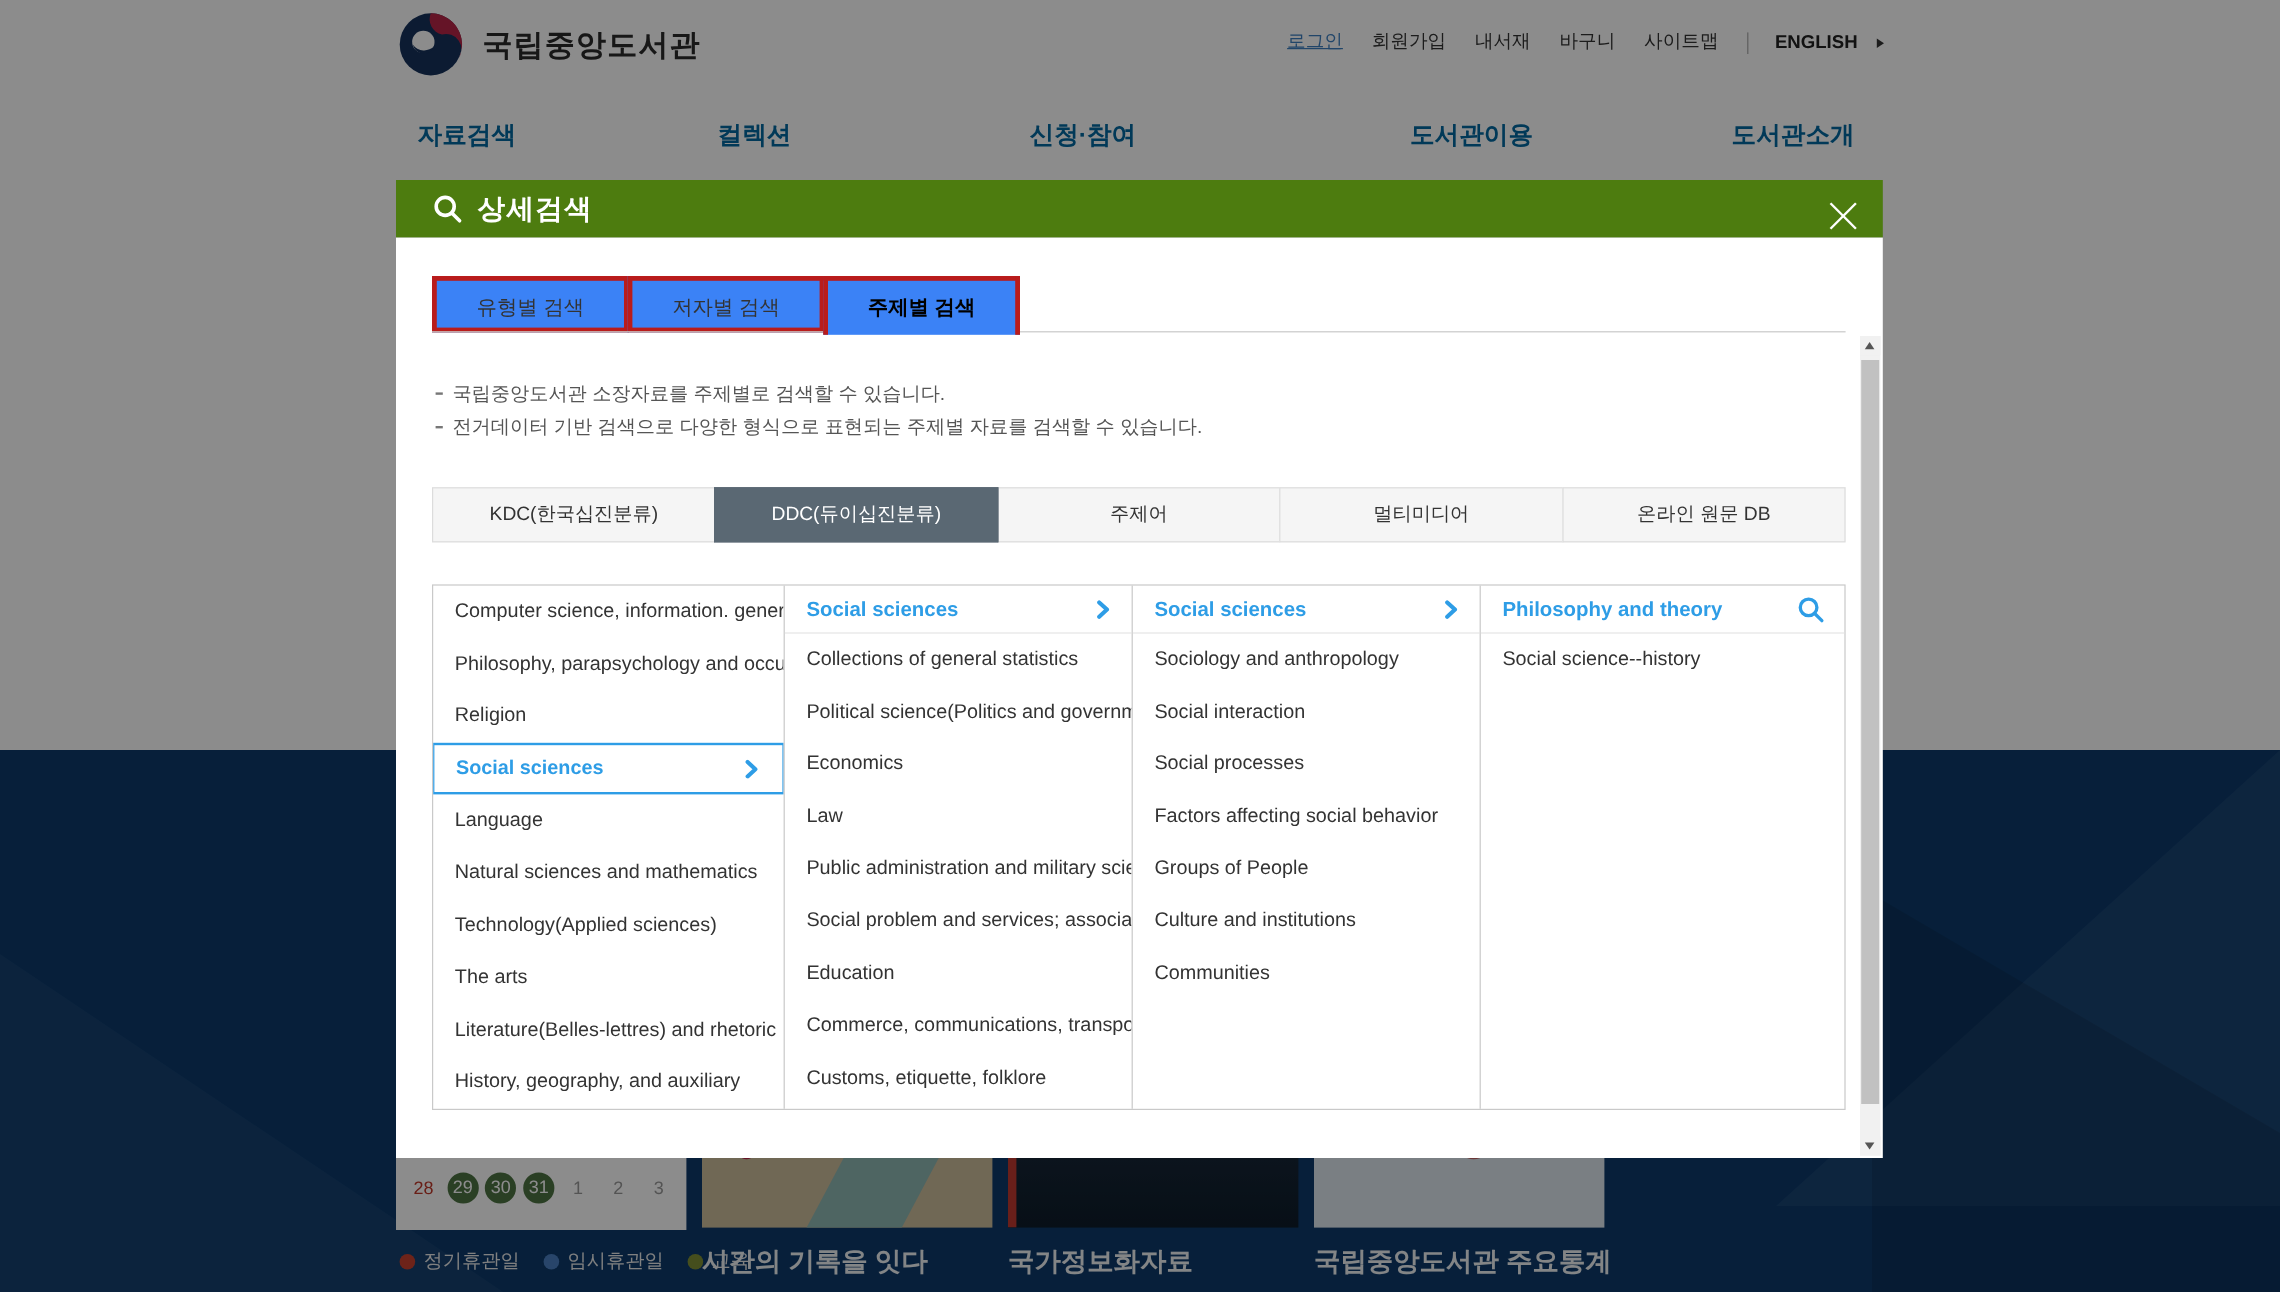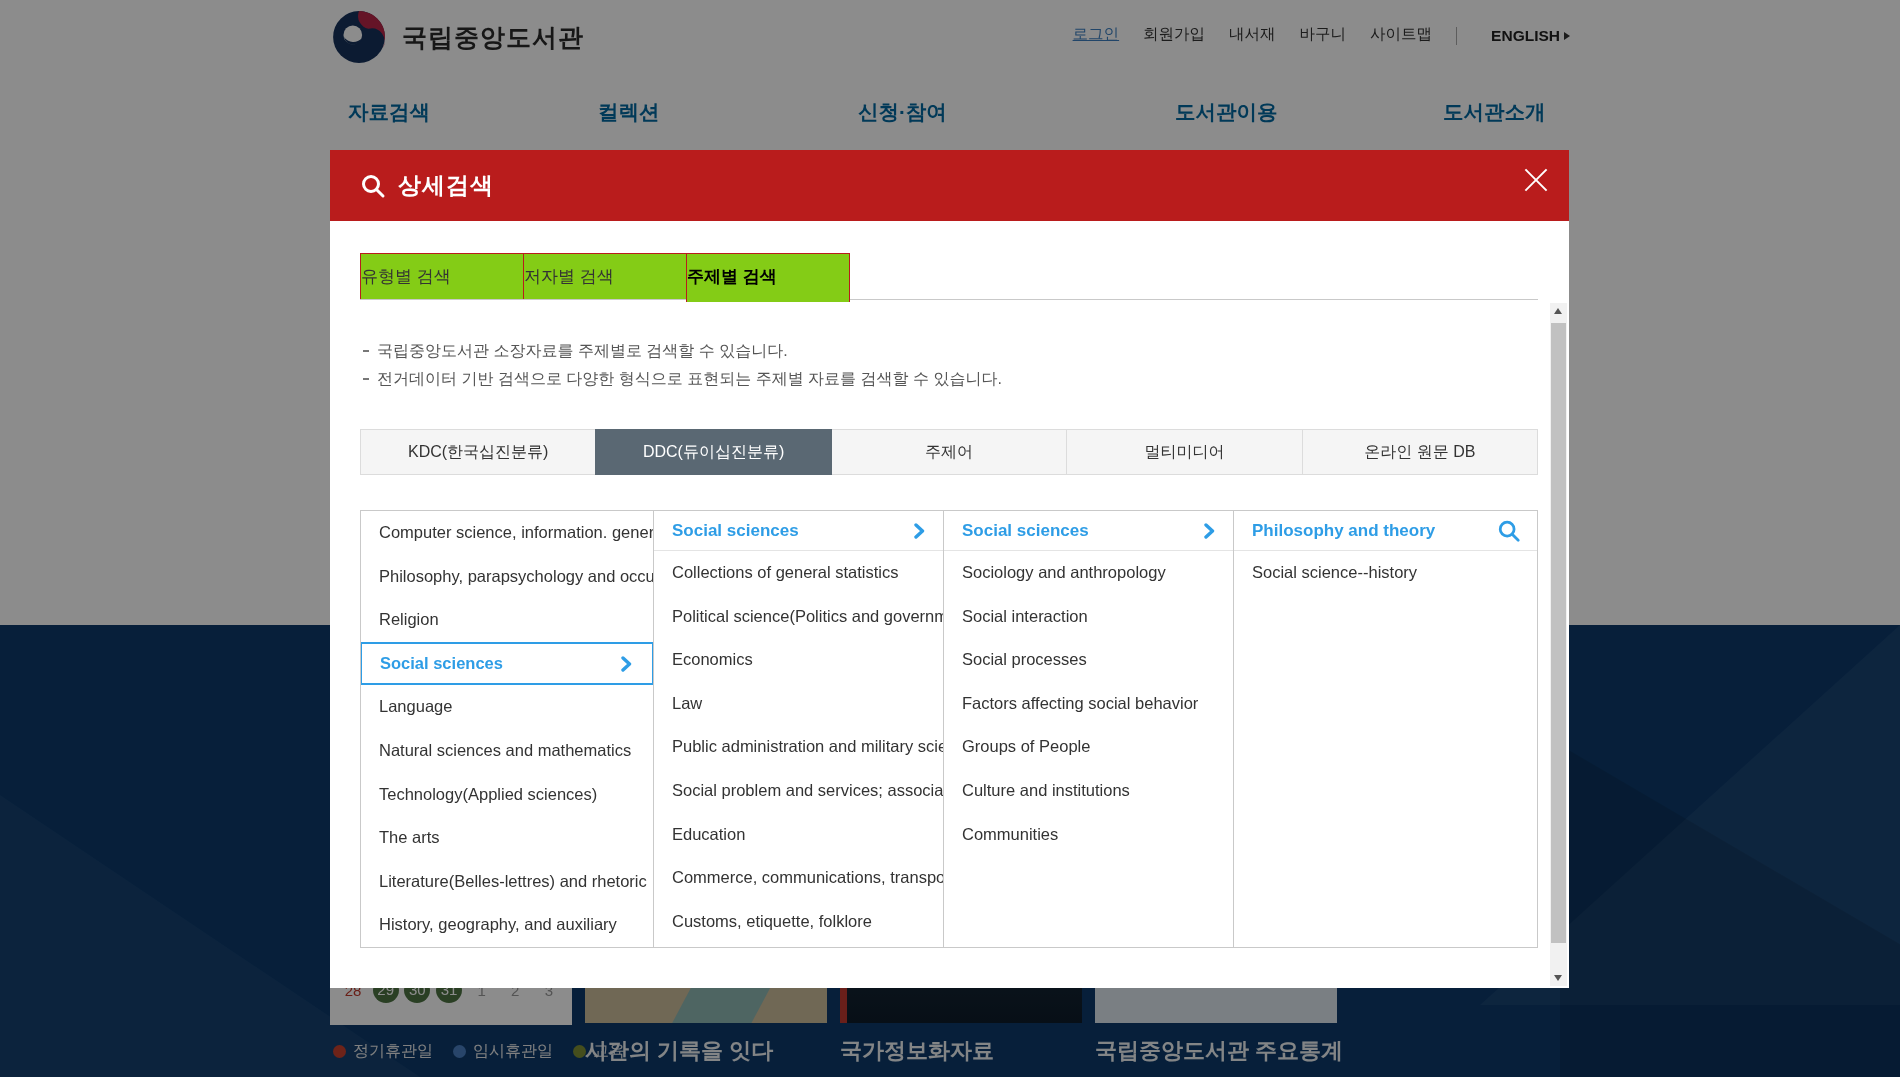--- a/index.html
+++ b/index.html
@@ -6,21 +6,21 @@
   body { font-family:"Liberation Sans","DejaVu Sans",sans-serif; background:#222; }
   .page { position:relative; width:1900px; height:1077px; overflow:hidden; background:#fff; }
 
   
   .top-header { position:absolute; left:0; top:0; width:1900px; height:137px; background:#fff; }
   .logo-wrap { position:absolute; left:330px; top:8px; display:flex; align-items:center; gap:14px;text-align:center; }
   .logo-text { font-size:25px; font-weight:bold; color:#2b2b2b; letter-spacing:1px; }
   .utility { position:absolute; top:24px; right:330px; display:flex; align-items:flex-end; gap:24px; font-size:15.5px; color:#333; }
   .utility a { color:#333; text-decoration:none; cursor:pointer; }
   .utility .login { color:#3c7fc0; text-decoration:underline; }
-  .lang-box { display:flex; align-items:center; gap:4px; border-left:1px solid #aaa; padding-left:34px; font-weight:bold; color:#222; cursor:pointer; }
+  .lang-box { display:flex; align-items:center; gap:16px; border-left:1px solid #aaa; padding-left:22px; font-weight:bold; color:#222; cursor:pointer; }
   .lang-arrow { width:0; height:0; border-left:6px solid #333; border-top:4px solid transparent; border-bottom:4px solid transparent; }
   .main-nav-item { position:absolute; top:98px; font-size:20.5px; font-weight:bold; color:#0369a1; cursor:pointer; white-space:nowrap; }
 
   .hero { position:absolute; left:0; top:625px; width:1900px; height:452px; background:#0d3a6b; overflow:hidden; }
   .hero-poly1 { position:absolute; left:1480px; top:0; width:420px; height:380px; background:rgba(255,255,255,0.05); clip-path:polygon(100% 0, 0 100%, 100% 100%); }
   .hero-poly2 { position:absolute; left:0; top:170px; width:420px; height:282px; background:rgba(255,255,255,0.04); clip-path:polygon(0 0, 0 100%, 100% 100%); }
   .hero-poly3 { position:absolute; left:1560px; top:120px; width:340px; height:332px; background:rgba(0,0,0,0.12); clip-path:polygon(0 0, 100% 60%, 100% 100%, 0 100%); }
 
   .cal-card { position:absolute; left:330px; top:690px; width:242px; height:335px; background:#ffffff; }
   .cal-row { position:absolute; left:339px; top:977px; width:224px; height:26px; display:flex; justify-content:space-between; align-items:center; }
@@ -41,31 +41,31 @@
   .img3 .red-sliver { position:absolute; left:0; top:0; width:7px; height:163px; background:#c03a30; }
   .img4 { left:1095px; background:#dfe7ee; overflow:hidden; }
   .img4 .b1 { position:absolute; left:60px; top:40px; width:46px; height:46px; border-radius:50%; background:#2e6f8e; opacity:.85; }
   .img4 .b2 { position:absolute; left:120px; top:80px; width:26px; height:26px; border-radius:50%; background:#c0504d; opacity:.85; }
   .img4 .b3 { position:absolute; left:155px; top:50px; width:16px; height:16px; border-radius:50%; background:#1f3a5f; opacity:.85; }
 
   .backdrop { position:absolute; left:0; top:0; width:1900px; height:1077px; background:rgba(0,0,0,0.45); z-index:5; }
 
   
   .modal { position:absolute; left:330px; top:150px; width:1239px; height:827px; z-index:10; }
-  .modal-header { position:relative; height:71px; background:#b91c1c; display:flex; align-items:center; padding-left:30px; }
+  .modal-header { position:relative; height:48px; background:#4d7c0f; display:flex; align-items:center; padding-left:30px; }
   .modal-title { color:#fff; font-size:23px; font-weight:bold; margin-left:12px; letter-spacing:1px; }
   .close-btn { position:absolute; right:16px; top:13px; width:34px; height:34px; cursor:pointer; }
   .close-btn i { position:absolute; left:2px; top:16px; width:30px; height:2px; background:#fff; }
   .close-btn i:first-child { transform:rotate(45deg); }
   .close-btn i:last-child { transform:rotate(-45deg); }
 
   .modal-body { position:relative; height:767px; background:#fff; }
 
   .tabs { position:absolute; left:30px; top:32px; display:flex; }
-  .tab { width:164px; height:47px; line-height:45px; font-size:17px; color:#333; background:#84cc16; border:1px solid #b91c1c; margin-left:-1px; cursor:pointer; position:relative; }
+  .tab { width:164px; height:47px; line-height:45px; text-align:center; font-size:17px; color:#333; background:#3b82f6; border:4px solid #b91c1c; margin-left:-1px; cursor:pointer; position:relative; }
   .tab:first-child { margin-left:0; }
   .tab.active { height:49px; border-bottom:none; font-weight:bold; color:#000; z-index:2; }
   .tab-base { position:absolute; left:30px; top:78px; width:1178px; height:1px; background:#c9c9c9; }
 
   .desc-line { position:absolute; left:33px; height:20px; font-size:16px; color:#555; display:flex; align-items:center; }
   .desc-line .tick { display:inline-block; width:6px; height:2px; background:#777; margin-right:8px; flex:none; }
 
   .class-bar { position:absolute; left:30px; top:208px; width:1178px; height:46px; display:flex; }
   .class-tab { flex:1; height:46px; line-height:44px; text-align:center; font-size:16px; color:#333; background:#f5f5f5; border:1px solid #dcdcdc; margin-left:-1px; cursor:pointer; }
   .class-tab:first-child { margin-left:0; }

